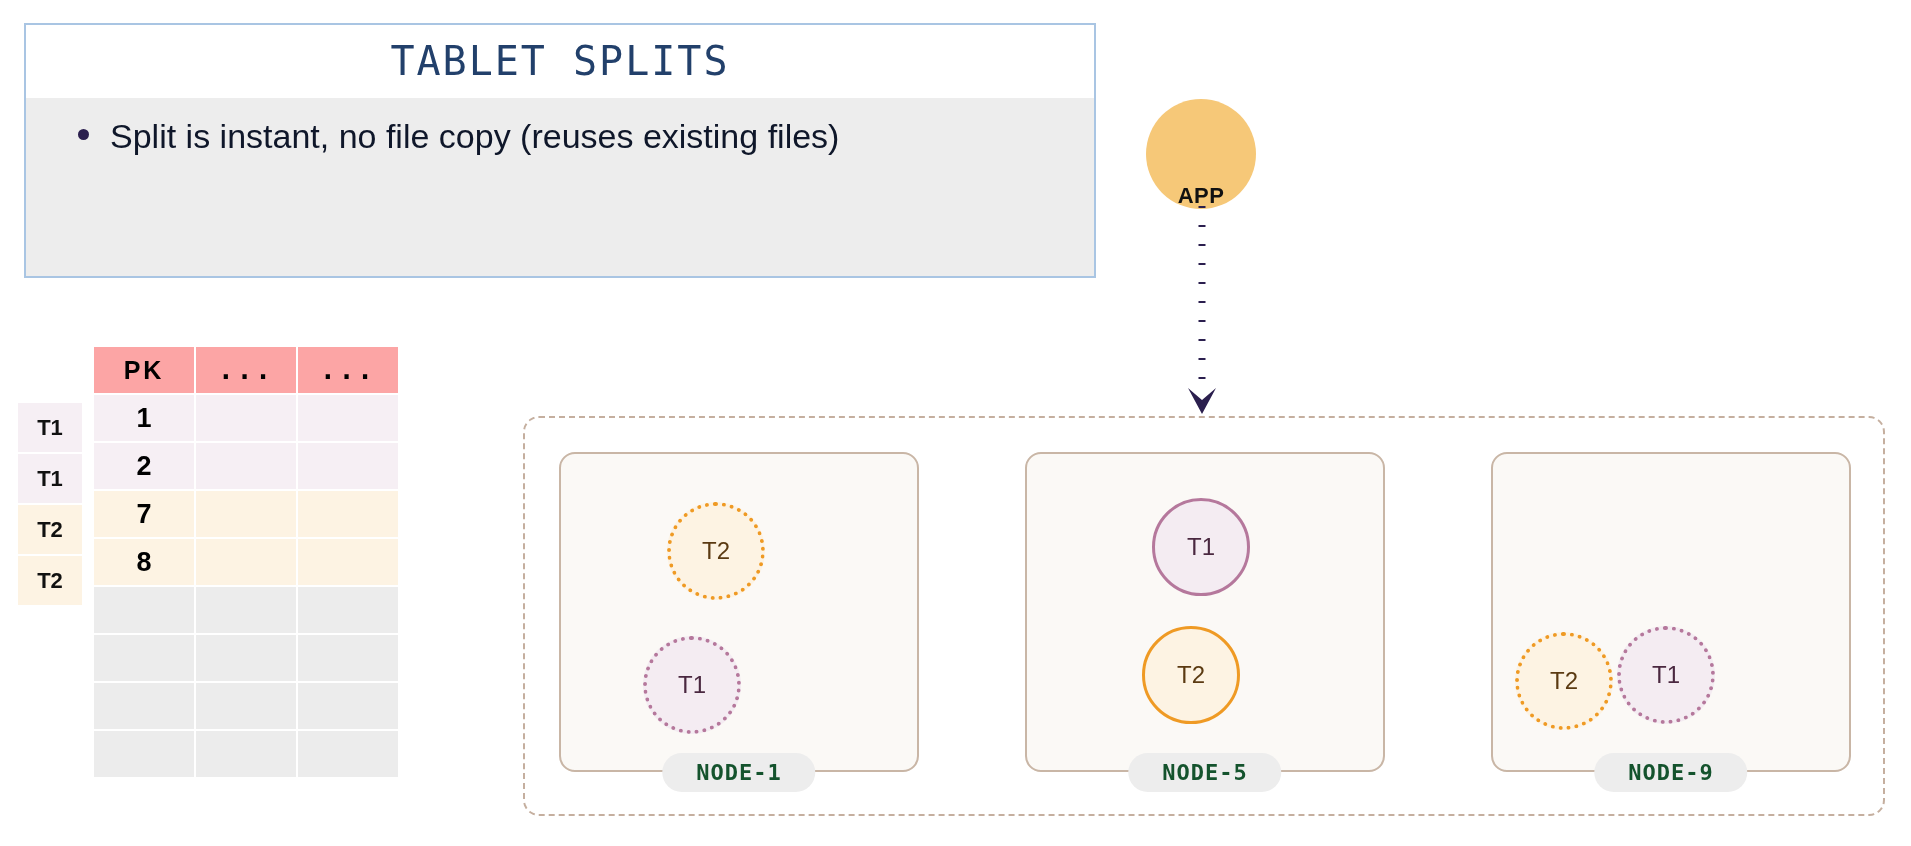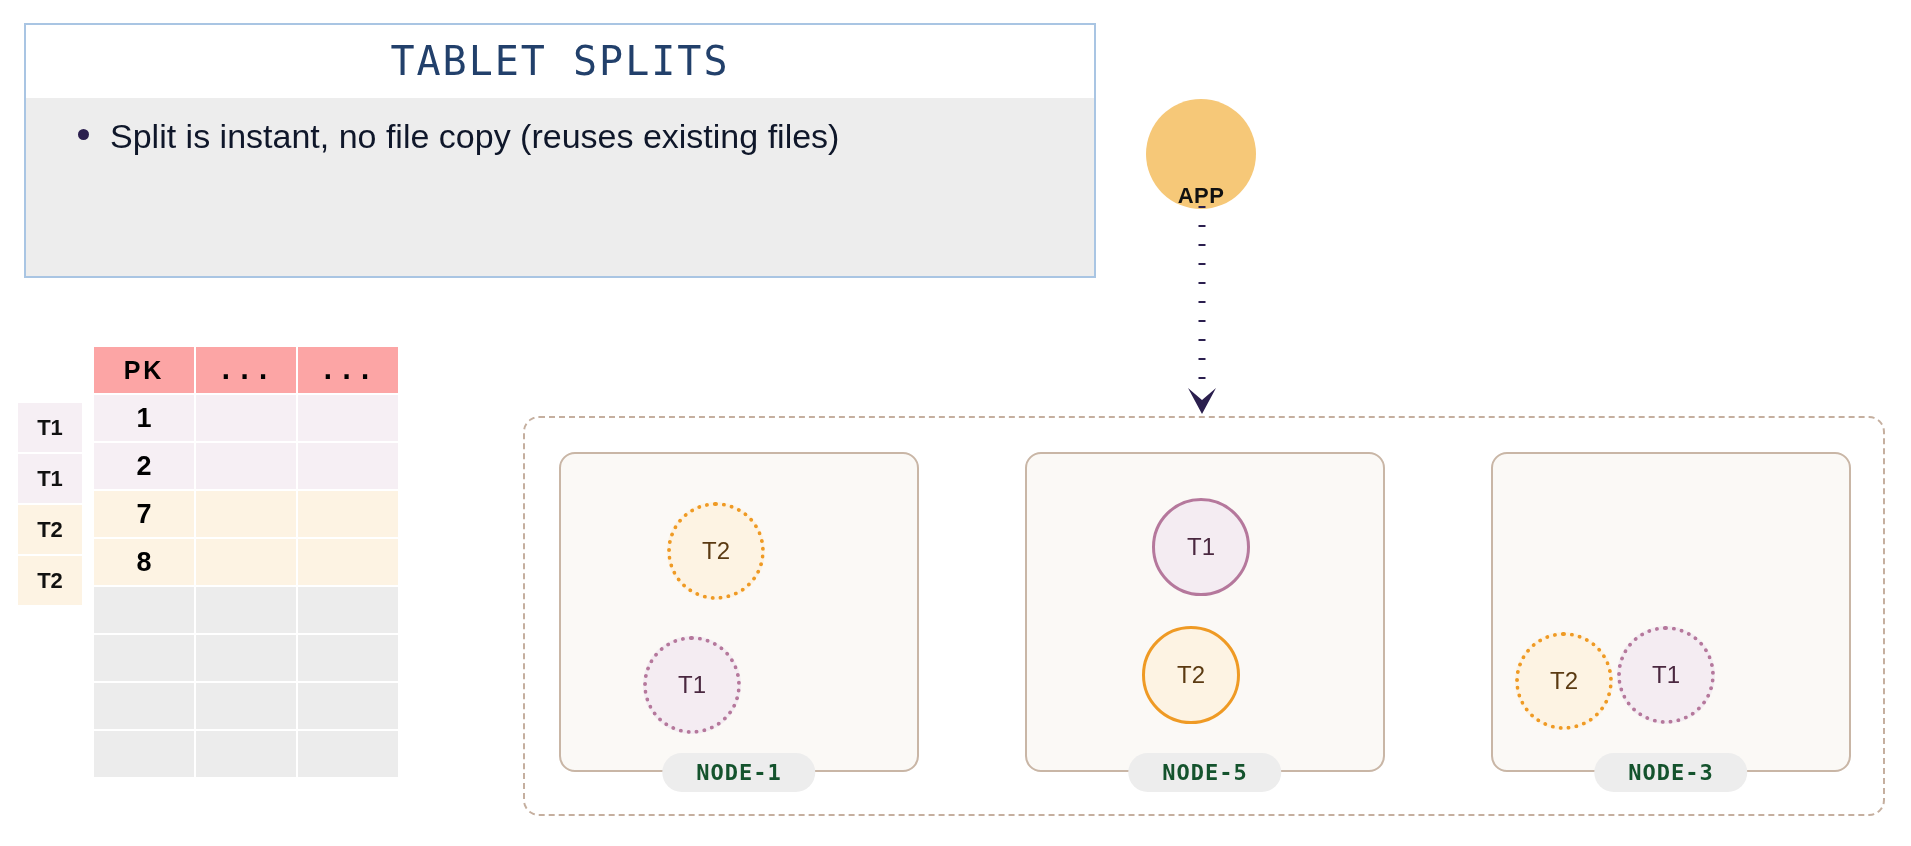--- a/index.html
+++ b/index.html
@@ -311,16 +311,16 @@
     <div class="node-label">NODE-5</div>
   </div>
 
   <div class="node-box" id="node-3">
     <div class="tablet t2" id="n3-left">
       <span>T2</span>
     </div>
     <div class="tablet t1" id="n3-right">
       <span>T1</span>
     </div>
-    <div class="node-label">NODE-3</div>
+    <div class="node-label">NODE-9</div>
   </div>
 
 </div>
 
 </body></html>

